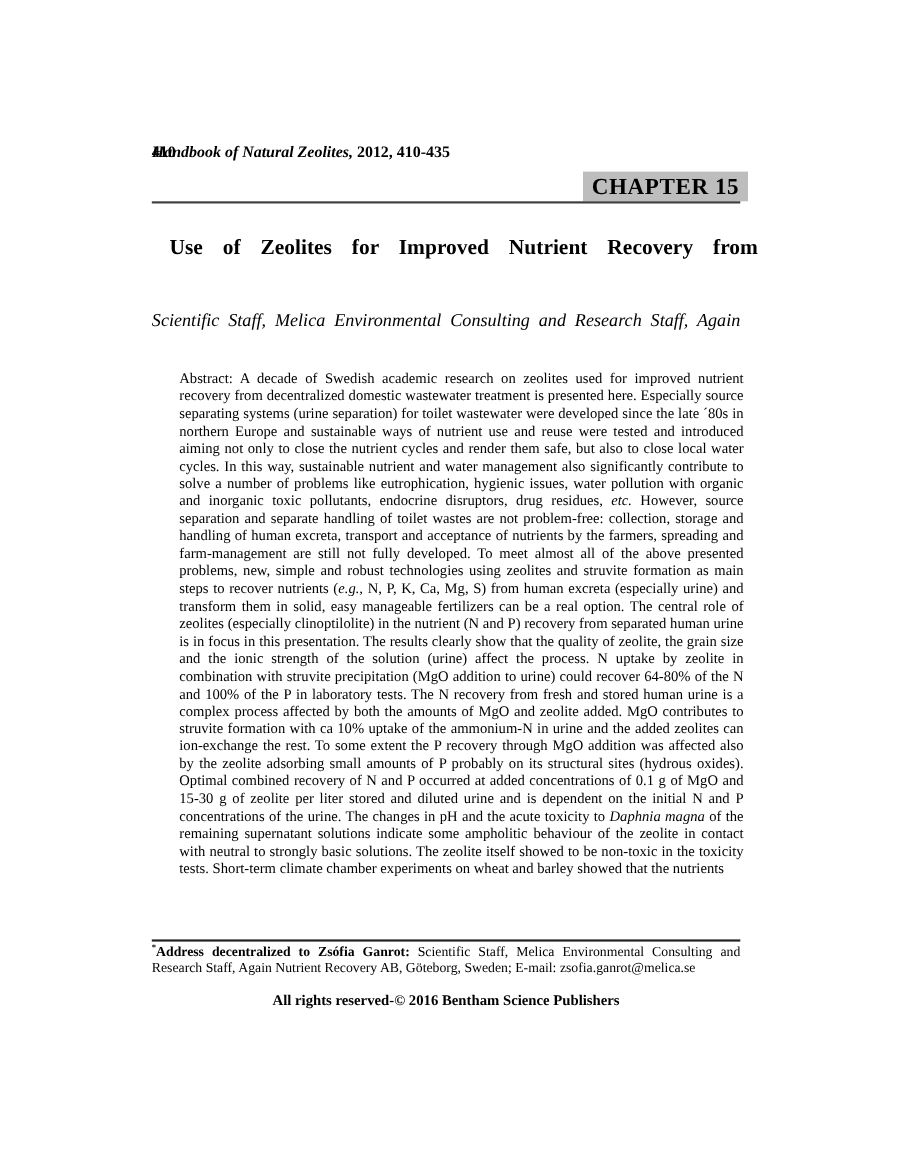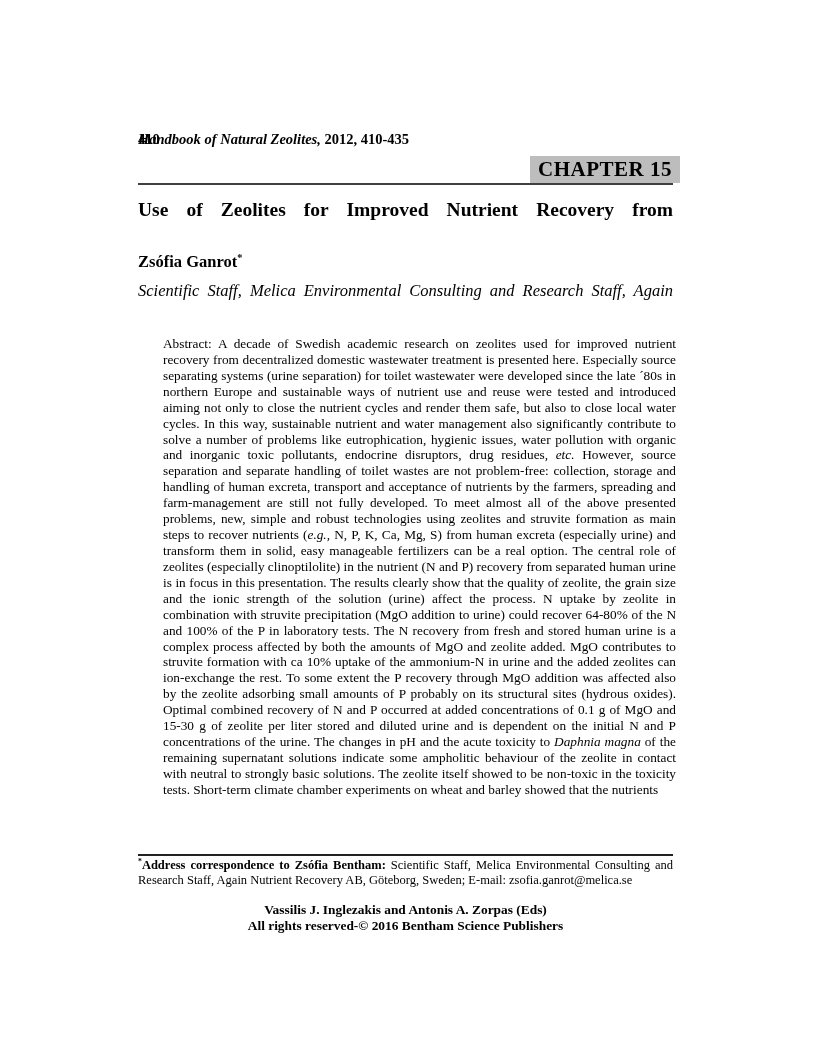--- a/index.html
+++ b/index.html
@@ -59,38 +59,34 @@
 <div class="page" style="--banner-bg: #bdbdbd; --rule-color: #3f3f3f;">
 
   <div class="abs content-x running-header">
     <span class="page-num">410</span>
     <span class="running-title"><span class="it">Handbook of Natural Zeolites,</span><span> 2012, 410-435</span></span>
   </div>
 
   <div class="abs chapter-banner">CHAPTER 15</div>
   <div class="abs content-x head-rule"></div>
 
-  <h1 class="abs content-x chapter-title" style="margin:0">
+  <h1 class="abs content-x chapter-title" style="margin:16px">
       <span class="line jline">Use of Zeolites for Improved Nutrient Recovery from</span>
     </h1>
 
-  <div class="abs content-x author">
-    <span>Zsófia Ganrot</span><sup>*</sup>
-  </div>
 
   <div class="abs content-x affiliation">
       <span class="line jline">Scientific Staff, Melica Environmental Consulting and Research Staff, Again</span>
     </div>
 
   <p class="abs abstract" style="margin:0"><span class="b ">Abstract:</span><span class=""> A decade of Swedish academic research on zeolites used for improved nutrient recovery from decentralized domestic wastewater treatment is presented here. Especially source separating systems (urine separation) for toilet wastewater were developed since the late ´80s in northern Europe and sustainable ways of nutrient use and reuse were tested and introduced aiming not only to close the nutrient cycles and render them safe, but also to close local water cycles. In this way, sustainable nutrient and water management also significantly contribute to solve a number of problems like eutrophication, hygienic issues, water pollution with organic and inorganic toxic pollutants, endocrine disruptors, drug residues, </span><span class="i">etc.</span><span class=""> However, source separation and separate handling of toilet wastes are not problem-free: collection, storage and handling of human excreta, transport and acceptance of nutrients by the farmers, spreading and farm-management are still not fully developed. To meet almost all of the above presented problems, new, simple and robust technologies using zeolites and struvite formation as main steps to recover nutrients (</span><span class="i">e.g.,</span><span class=""> N, P, K, Ca, Mg, S) from human excreta (especially urine) and transform them in solid, easy manageable fertilizers can be a real option. The central role of zeolites (especially clinoptilolite) in the nutrient (N and P) recovery from separated human urine is in focus in this presentation. The results clearly show that the quality of zeolite, the grain size and the ionic strength of the solution (urine) affect the process. N uptake by zeolite in combination with struvite precipitation (MgO addition to urine) could recover 64-80% of the N and 100% of the P in laboratory tests. The N recovery from fresh and stored human urine is a complex process affected by both the amounts of MgO and zeolite added. MgO contributes to struvite formation with ca 10% uptake of the ammonium-N in urine and the added zeolites can ion-exchange the rest. To some extent the P recovery through MgO addition was affected also by the zeolite adsorbing small amounts of P probably on its structural sites (hydrous oxides). Optimal combined recovery of N and P occurred at added concentrations of 0.1 g of MgO and 15-30 g of zeolite per liter stored and diluted urine and is dependent on the initial N and P concentrations of the urine. The changes in pH and the acute toxicity to </span><span class="i">Daphnia magna</span><span class=""> of the remaining supernatant solutions indicate some ampholitic behaviour of the zeolite in contact with neutral to strongly basic solutions. The zeolite itself showed to be non-toxic in the toxicity tests. Short-term climate chamber experiments on wheat and barley showed that the nutrients</span></p>
 
   <div class="abs content-x footnote-rule"></div>
 
   <div class="abs content-x footnote">
-    <sup class="fn-marker lead">*</sup><span class="lead">Address correspondence to Zsófia Bentham:</span><span> Scientific Staff, Melica Environmental Consulting and Research Staff, Again Nutrient Recovery AB, Göteborg, Sweden; E-mail: zsofia.ganrot@melica.se</span>
+    <sup class="fn-marker lead">*</sup><span class="lead">Address decentralized to Zsófia Ganrot:</span><span> Scientific Staff, Melica Environmental Consulting and Research Staff, Again Nutrient Recovery AB, Göteborg, Sweden; E-mail: zsofia.ganrot@melica.se</span>
   </div>
 
   <div class="abs content-x imprint">
-      <span class="line">Vassilis J. Inglezakis and Antonis A. Zorpas (Eds)</span>
       <span class="line">All rights reserved-© 2016 Bentham Science Publishers</span>
     </div>
 
 </div>
 
 </body></html>

